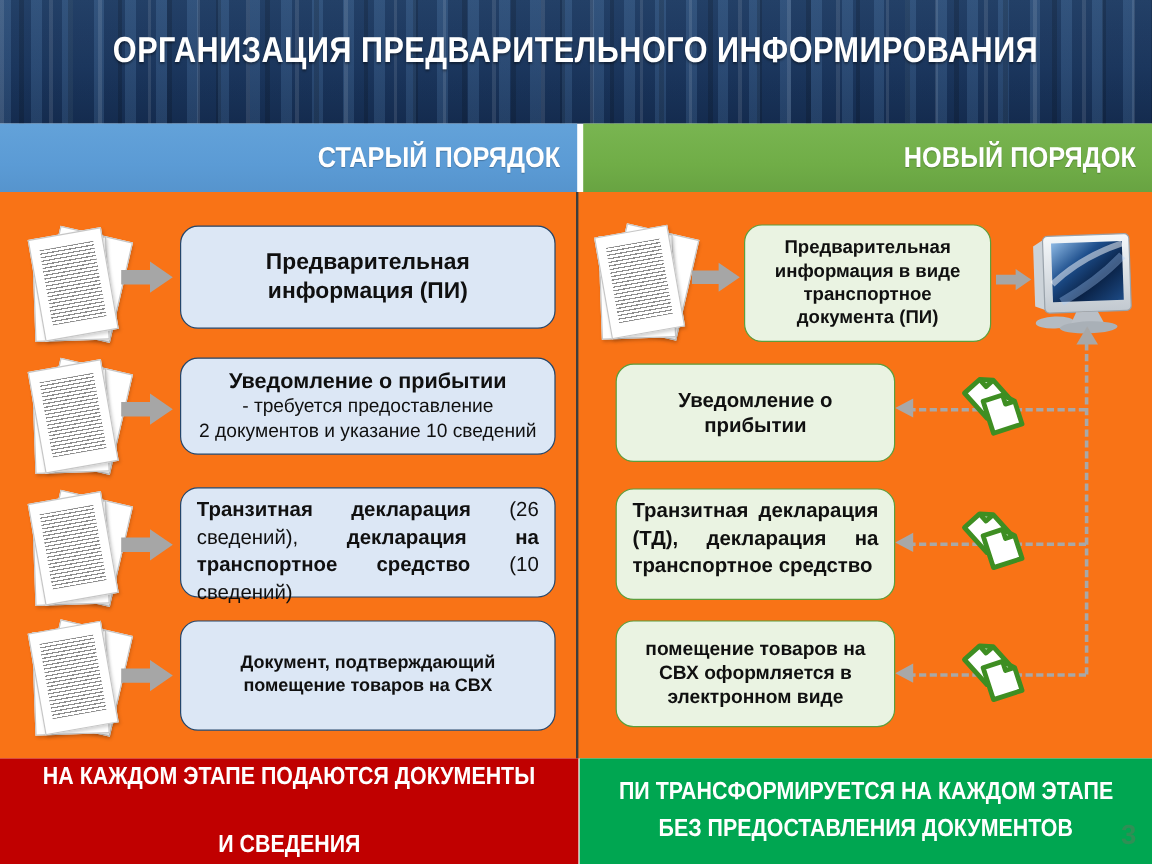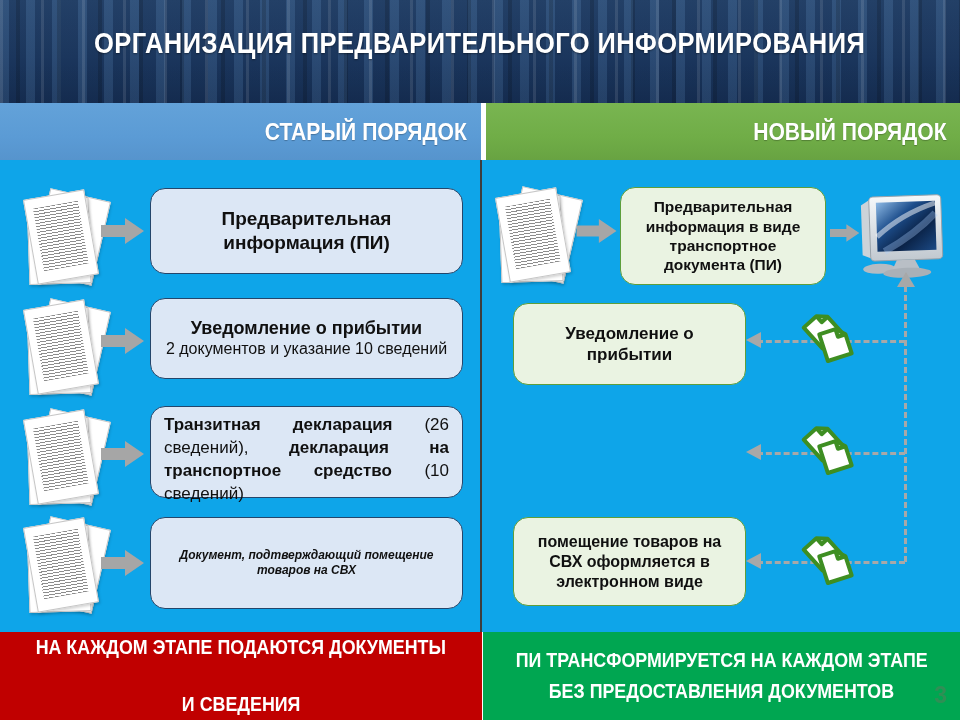--- a/index.html
+++ b/index.html
@@ -20,21 +20,21 @@
     color:#ffffff; font-weight:bold; font-size:30px; white-space:nowrap;
     display:inline-block; transform:scaleX(.85); letter-spacing:.5px;
     text-shadow:0 1px 2px rgba(0,0,0,.4); margin-top:-18px;
   }
   
   .hdr { position:absolute; top:103px; height:57px; display:flex; align-items:center; justify-content:flex-end; }
   .hdr-old { left:0; width:481px; background:linear-gradient(180deg,#63a2d9,#5b9bd5 60%,#5694cd); }
   .hdr-new { left:486px; width:474px; background:linear-gradient(180deg,#79b551,#70ad47 60%,#68a342); }
   .hdr-text { color:#fff; font-weight:bold; font-size:24px; display:inline-block; transform:scaleX(.88); white-space:nowrap; text-shadow:0 1px 1px rgba(0,0,0,.25); }
   
-  .content { position:absolute; left:0; top:160px; width:960px; height:472px; background:#0ea5e9; }
+  .content { position:absolute; left:0; top:160px; width:960px; height:472px; background:#f97316; }
   .divider { position:absolute; left:480px; top:0; width:2px; height:472px; background:#3d3d3d; }
   
   .box { position:absolute; box-sizing:border-box; display:flex; flex-direction:column; align-items:center; justify-content:center; text-align:center; color:#101010; }
   .box-old { background:#dce7f5; border:1.4px solid #24466b; border-radius:15px; }
   .box-new { background:#eaf3e2; border:1.6px solid #5d9e3c; border-radius:15px; }
   .b-title { font-weight:bold; font-size:18px; line-height:1.25; }
   .b-sub { font-size:16px; line-height:1.3; }
   .box-just { display:block; text-align:justify; font-size:17px; line-height:1.35; padding:7px 13px; }
   .box-just .bld { font-weight:bold; }
   
@@ -105,20 +105,21 @@
       <div class="page p-mid"></div>
       <div class="page p-front">
           <div class="scribble"></div>
         </div>
     </div>
     <svg class="arrow-r" style="left:100px;top:167px;" width="46" height="28" viewBox="0 0 44 28">
         <polygon points="0,8 24,8 24,1 43,14 24,27 24,20 0,20" fill="#a6a6a6"></polygon>
       </svg>
     <div class="box box-old" style="left:150px;top:138px;width:313px;height:81px;">
       <div class="b-title">Уведомление о прибытии</div>
+      <div class="b-sub">- требуется предоставление</div>
       <div class="b-sub">2 документов и указание 10 сведений</div>
     </div>
 
     <div class="doc-stack" style="left:14px;top:246px;">
       <div class="page p-back"></div>
       <div class="page p-mid"></div>
       <div class="page p-front">
           <div class="scribble"></div>
         </div>
     </div>
@@ -133,21 +134,21 @@
       <div class="page p-back"></div>
       <div class="page p-mid"></div>
       <div class="page p-front">
           <div class="scribble"></div>
         </div>
     </div>
     <svg class="arrow-r" style="left:100px;top:389px;" width="46" height="28" viewBox="0 0 44 28">
         <polygon points="0,8 24,8 24,1 43,14 24,27 24,20 0,20" fill="#a6a6a6"></polygon>
       </svg>
     <div class="box box-old" style="left:150px;top:357px;width:313px;height:92px;">
-      <div class="b-title" style="font-size:12px;max-width:270px;font-style:italic;">Документ, подтверждающий помещение товаров на СВХ</div>
+      <div class="b-title" style="font-size:15px;max-width:270px;">Документ, подтверждающий помещение товаров на СВХ</div>
     </div>
 
     <div class="doc-stack" style="left:486px;top:24px;">
       <div class="page p-back"></div>
       <div class="page p-mid"></div>
       <div class="page p-front">
           <div class="scribble"></div>
         </div>
     </div>
     <svg class="arrow-r" style="left:576px;top:58px;" width="42" height="26" viewBox="0 0 44 28">
@@ -225,20 +226,23 @@
         <g transform="translate(13 14) rotate(-18 24 24)">
             <path d="M12 10 h17 l8 8 v20 h-25 z"></path>
             <path d="M29 10 v8 h8" fill="none"></path>
           </g>
       </g>
     </svg>
 
     <div class="box box-new" style="left:513px;top:143px;width:233px;height:82px;">
       <div class="b-title" style="font-size:17px;max-width:150px;">Уведомление о прибытии</div>
     </div>
+    <div class="box box-new box-just" style="left:513px;top:247px;width:233px;height:93px;font-weight:bold;">
+      <span>Транзитная декларация (ТД), декларация на транспортное средство</span>
+    </div>
     <div class="box box-new" style="left:513px;top:357px;width:233px;height:89px;">
       <div class="b-title" style="font-size:16px;max-width:185px;">помещение товаров на СВХ оформляется в электронном виде</div>
     </div>
   </div>
 
   <div class="band band-old">
     <span class="band-line">НА КАЖДОМ ЭТАПЕ ПОДАЮТСЯ ДОКУМЕНТЫ</span>
     <span class="band-line">И СВЕДЕНИЯ</span>
   </div>
   <div class="band band-new">

